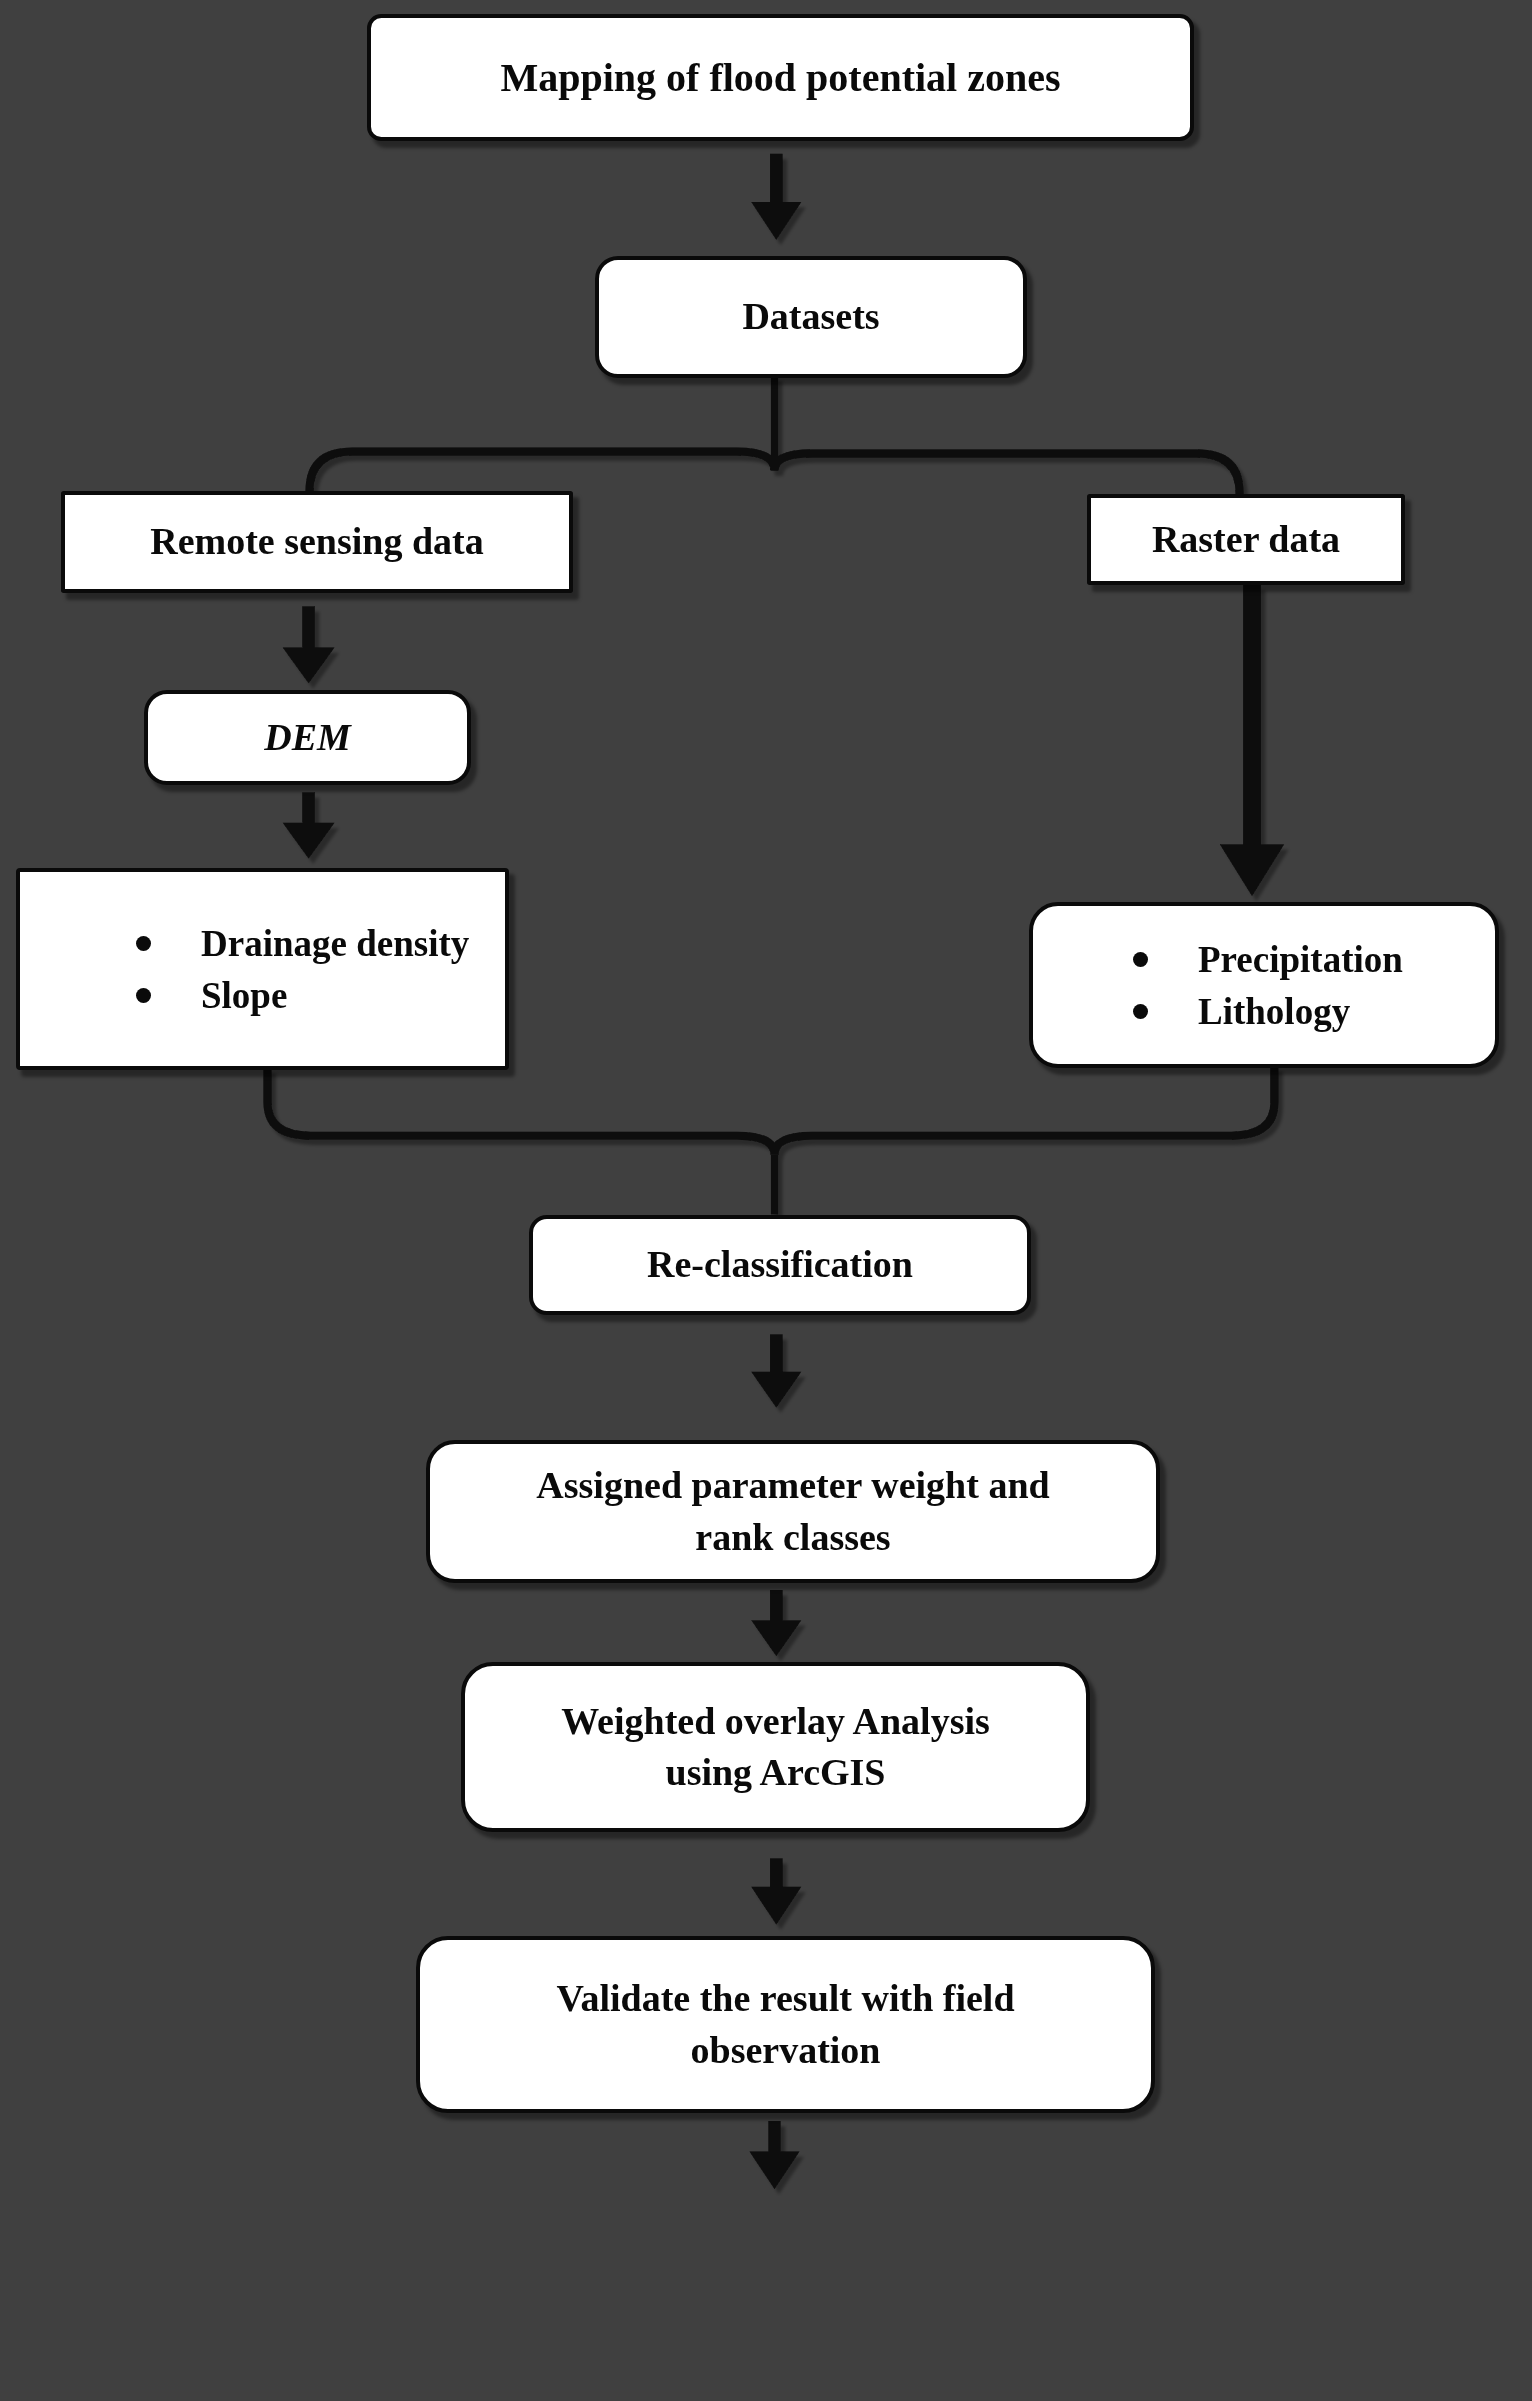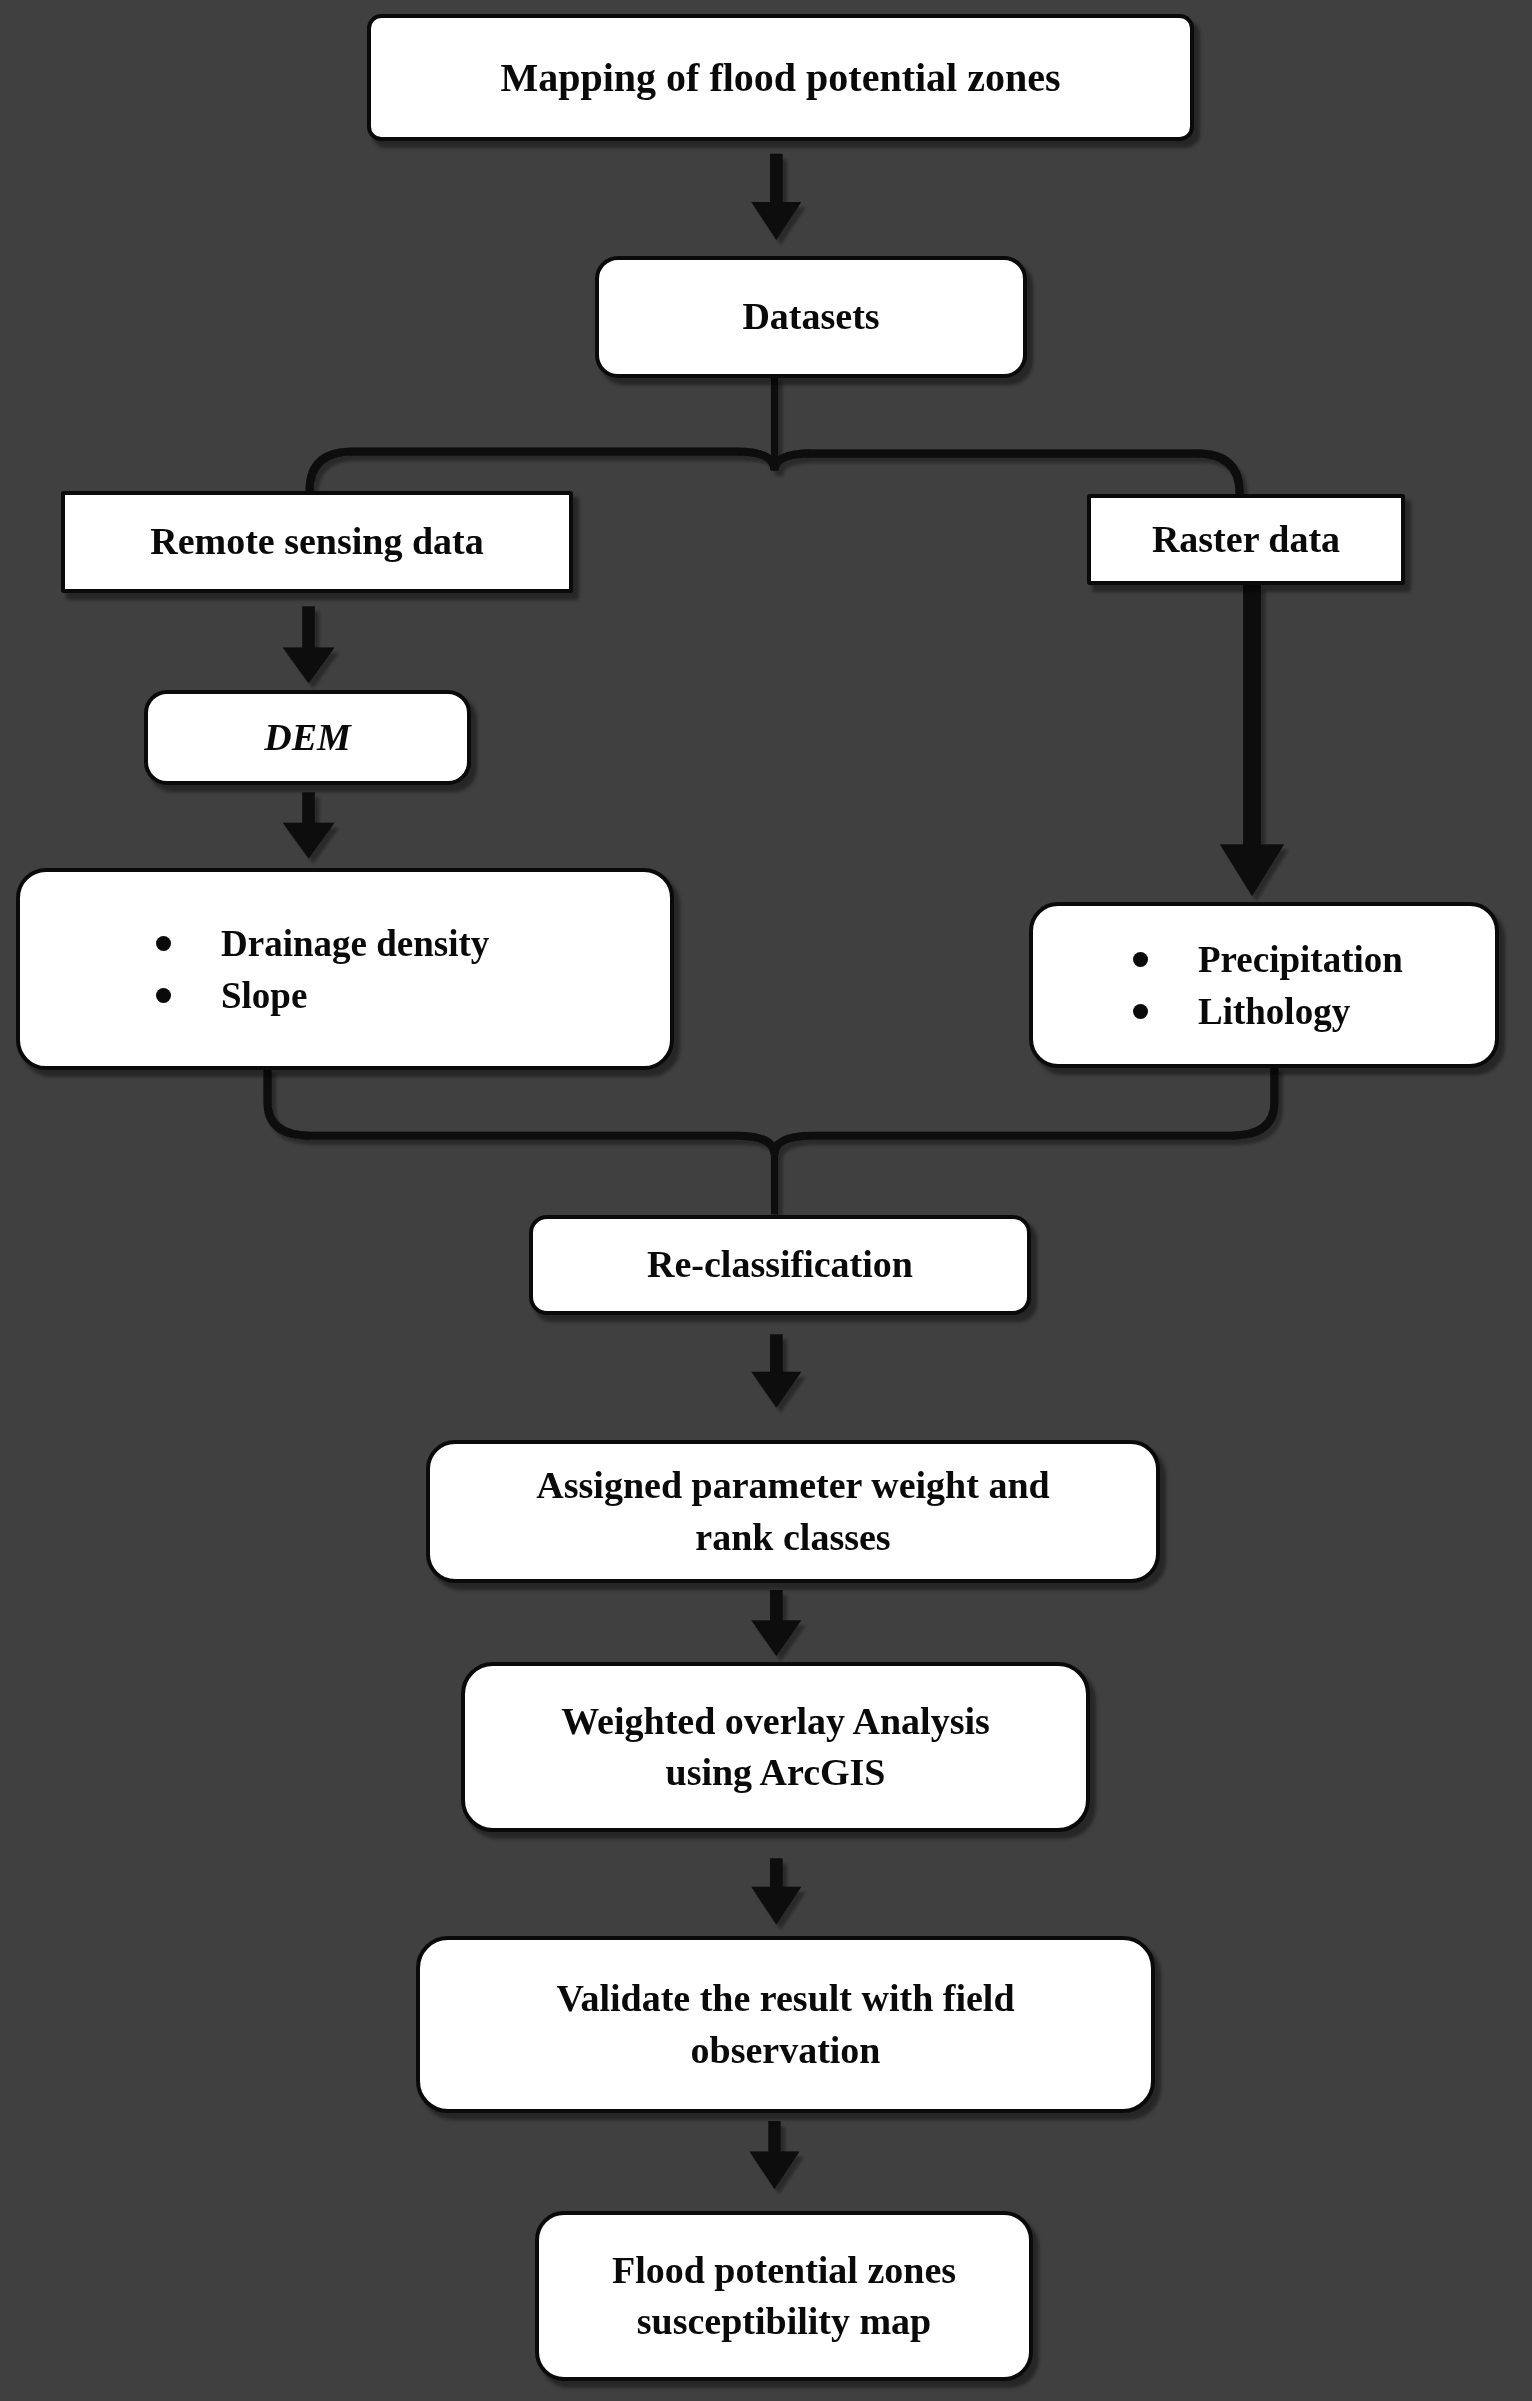--- a/index.html
+++ b/index.html
@@ -43,21 +43,21 @@
     white-space: pre-line;
     padding: 0 12.5px;
   }
   
   #n-title    { left: 367px;  top: 14.3px;   width: 827px; height: 127px; border-radius: 14.3px; }
   #n-title .label { font-size: 40px; }
   #n-datasets { left: 595px;  top: 256px;  width: 432px; height: 122px; border-radius: 23px; }
   #n-remote   { left: 61px;   top: 491px;  width: 512px; height: 102px; border-radius: 2.7px; }
   #n-raster   { left: 1087px; top: 494px;  width: 318px; height: 91px; border-radius: 2.7px; }
   #n-dem      { left: 144px;  top: 690px;  width: 327px; height: 95px; border-radius: 23px; font-style: italic; }
-  #n-leftb    { left: 16px;   top: 868px;  width: 658px; height: 202px; border-radius: 30px; padding-left: 20px; }
+  #n-leftb    { left: 16px;   top: 868px;  width: 493px; height: 202px; border-radius: 4px; }
   #n-rightb   { left: 1029px; top: 902px; width: 470px; height: 166px; border-radius: 29px; }
   #n-reclass  { left: 529px;  top: 1215px; width: 502px; height: 100px; border-radius: 18px; }
   #n-assigned { left: 426px;  top: 1440px; width: 734px; height: 143px; border-radius: 29px; }
   #n-weighted { left: 461px;  top: 1662px; width: 629px; height: 170px; border-radius: 32px; }
   #n-validate { left: 416px;  top: 1936px; width: 739px; height: 177px; border-radius: 32px; justify-content: center; }
   #n-flood    { left: 535px;  top: 2211px; width: 498px; height: 170px; border-radius: 29px; }
 
   
   .node.bullets {
     justify-content: flex-start;
@@ -181,19 +181,15 @@
   <div class="node" id="n-weighted">
     <span class="label">Weighted overlay Analysis
 using ArcGIS</span>
   </div>
 
   <div class="node" id="n-validate">
     <span class="label">Validate the result with field
 observation</span>
   </div>
 
-  <div class="node" id="n-flood">
-    <span class="label">Flood potential zones
-susceptibility map</span>
-  </div>
 
 </div>
 
 
 </body></html>

